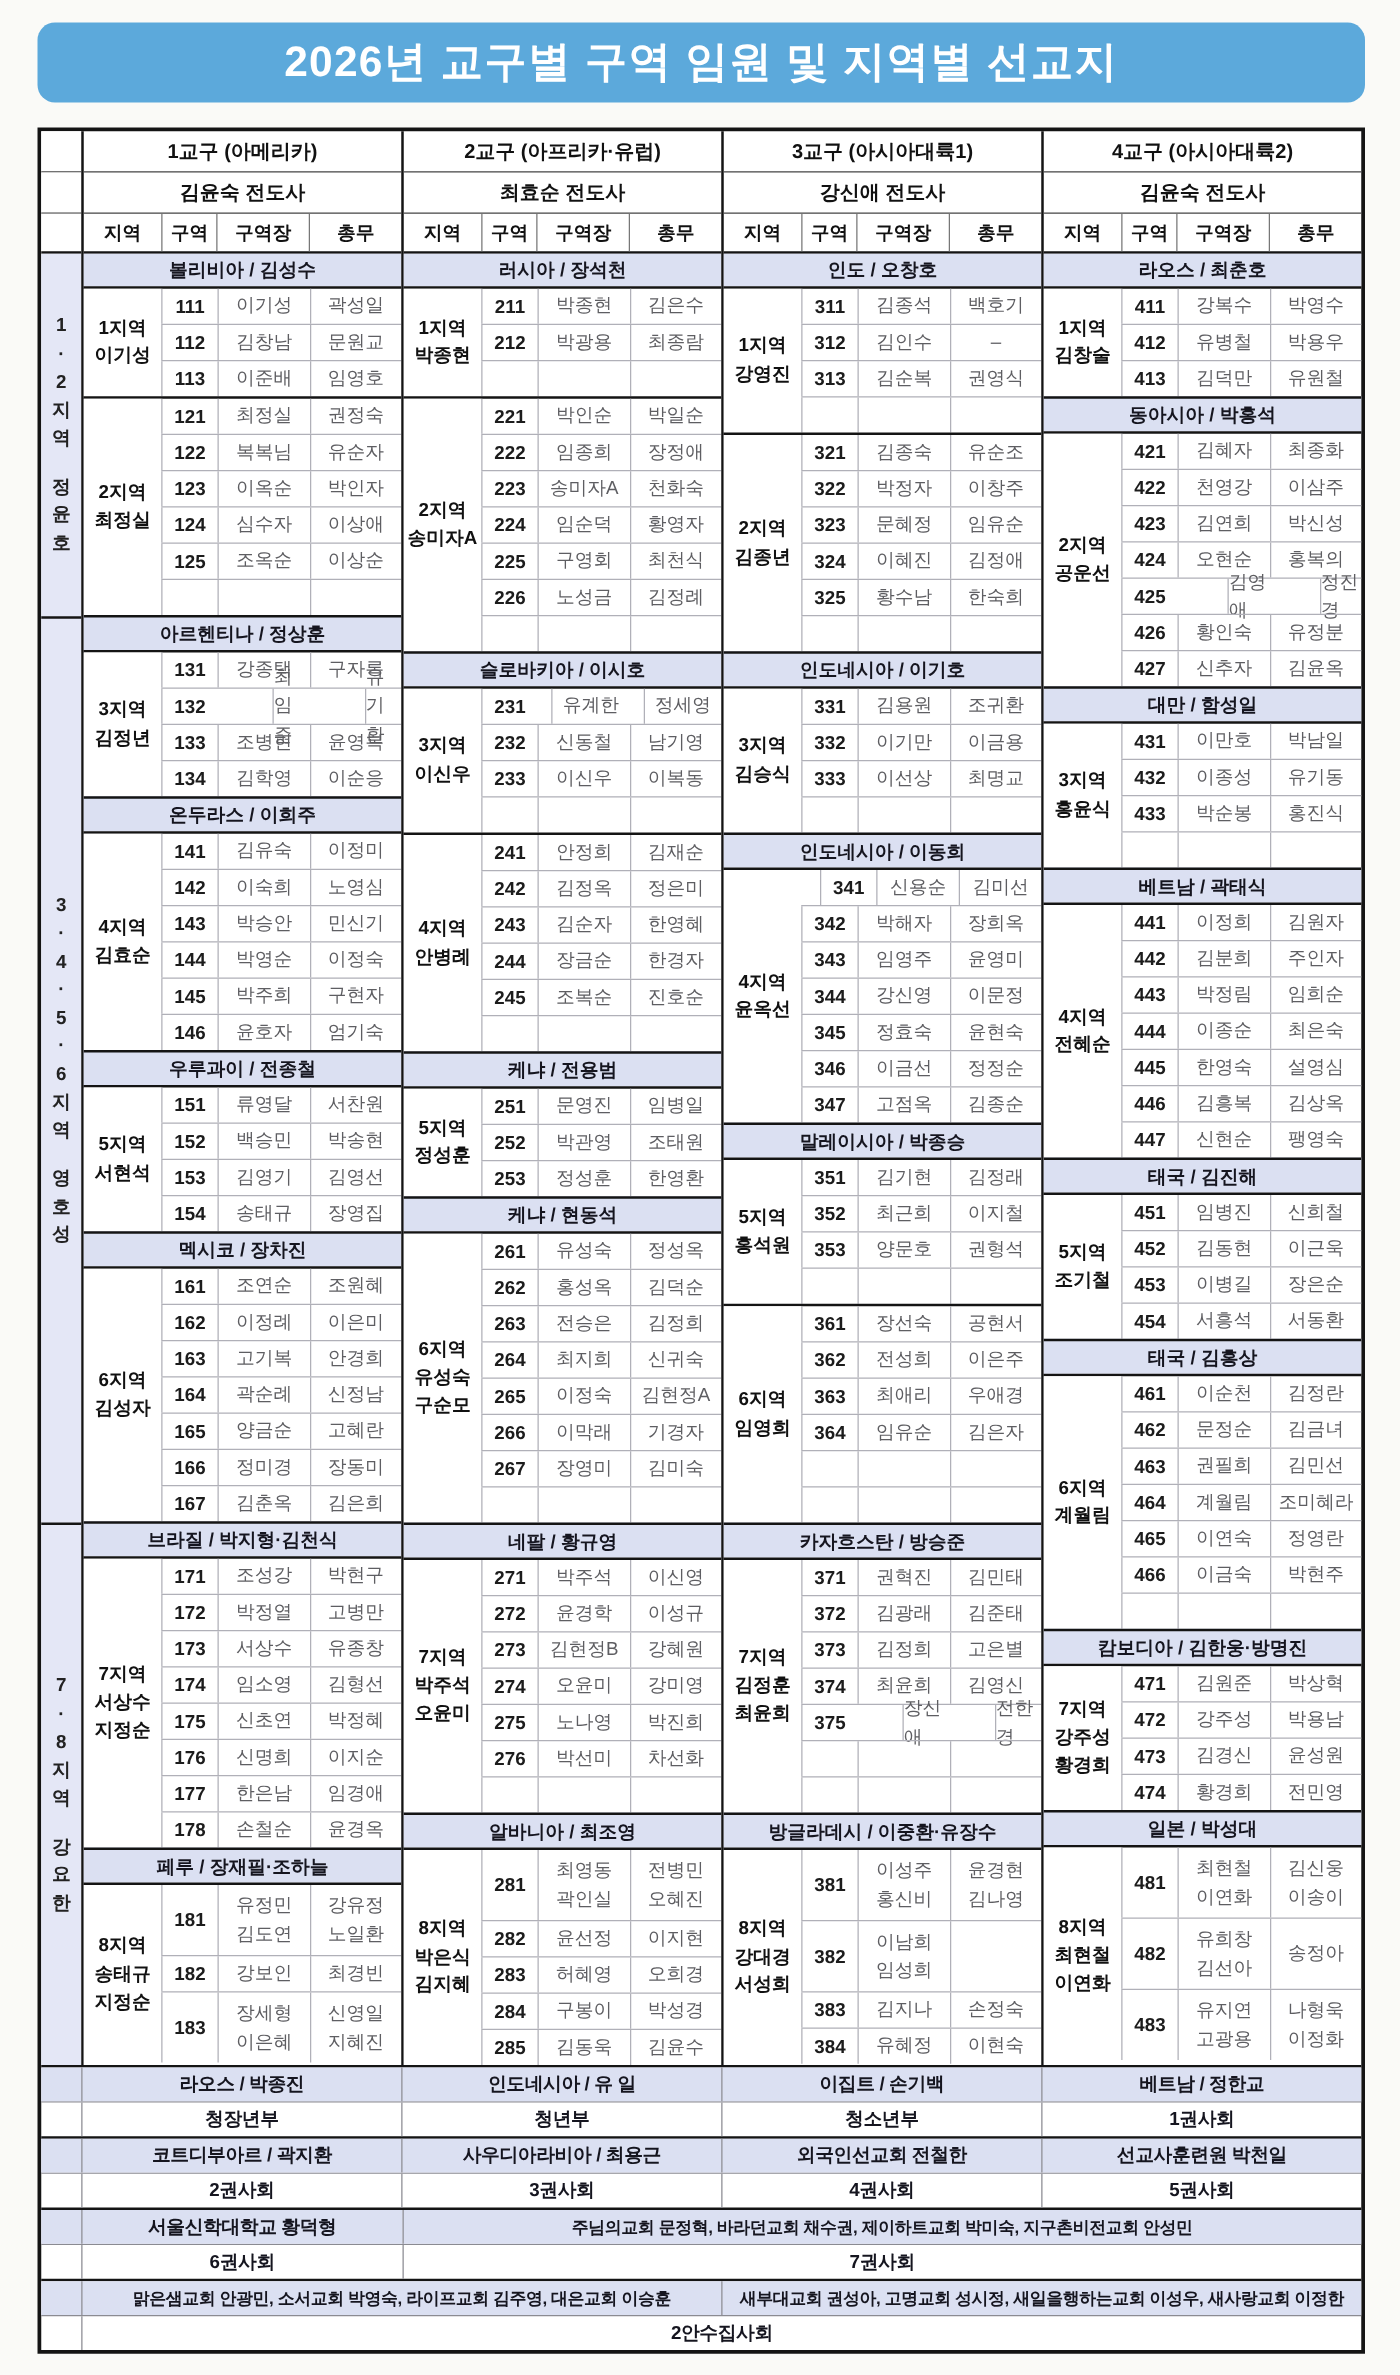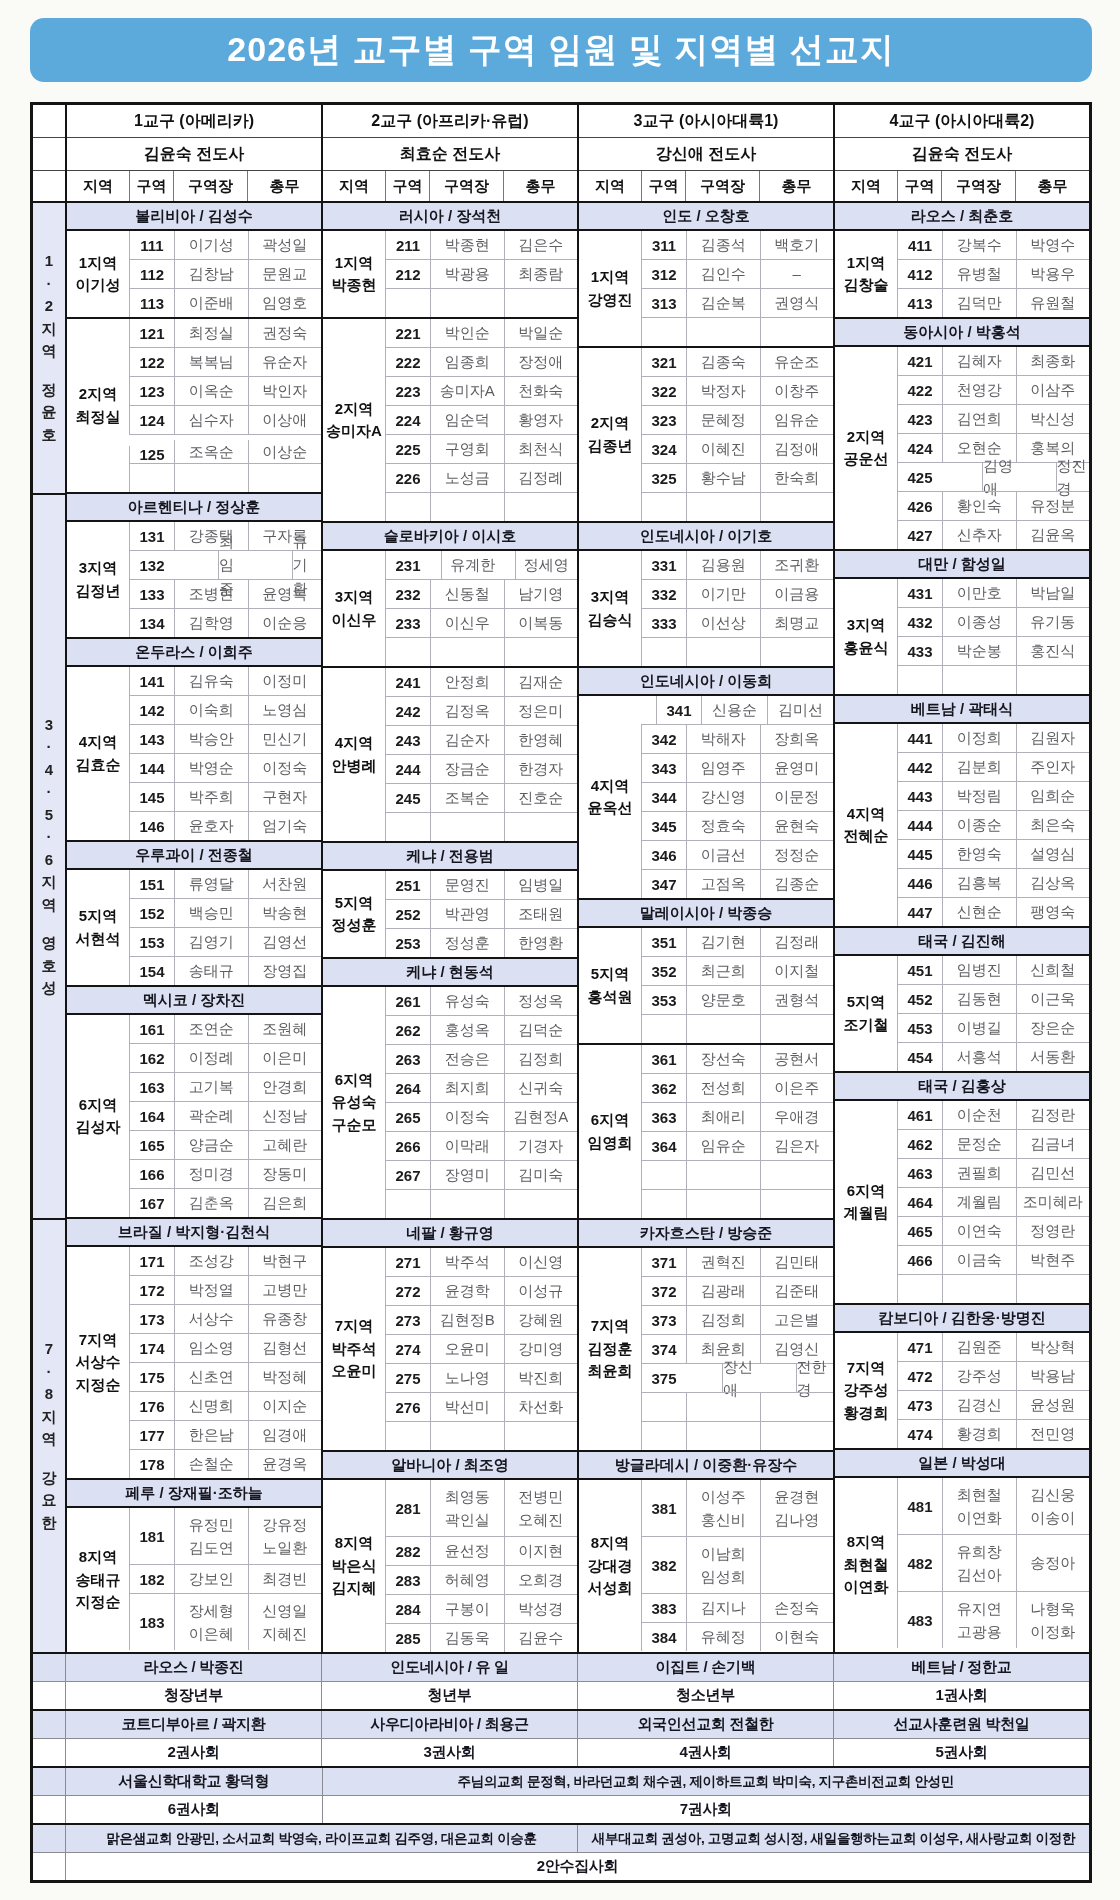--- a/index.html
+++ b/index.html
@@ -180,21 +180,21 @@
               </div>
               <div class="rrow" style="height: 28px;">
                 <div class="cnum">124</div>
                 <div class="cname">
                   <div>심수자</div>
                 </div>
                 <div class="cname">
                   <div>이상애</div>
                 </div>
               </div>
-              <div class="rrow" style="height: 28px; align-items: flex-end;">
+              <div class="rrow" style="height: 28px;">
                 <div class="cnum">125</div>
                 <div class="cname">
                   <div>조옥순</div>
                 </div>
                 <div class="cname">
                   <div>이상순</div>
                 </div>
               </div>
               <div class="rrow" style="height: 28px;">
                 <div class="cnum"></div>

